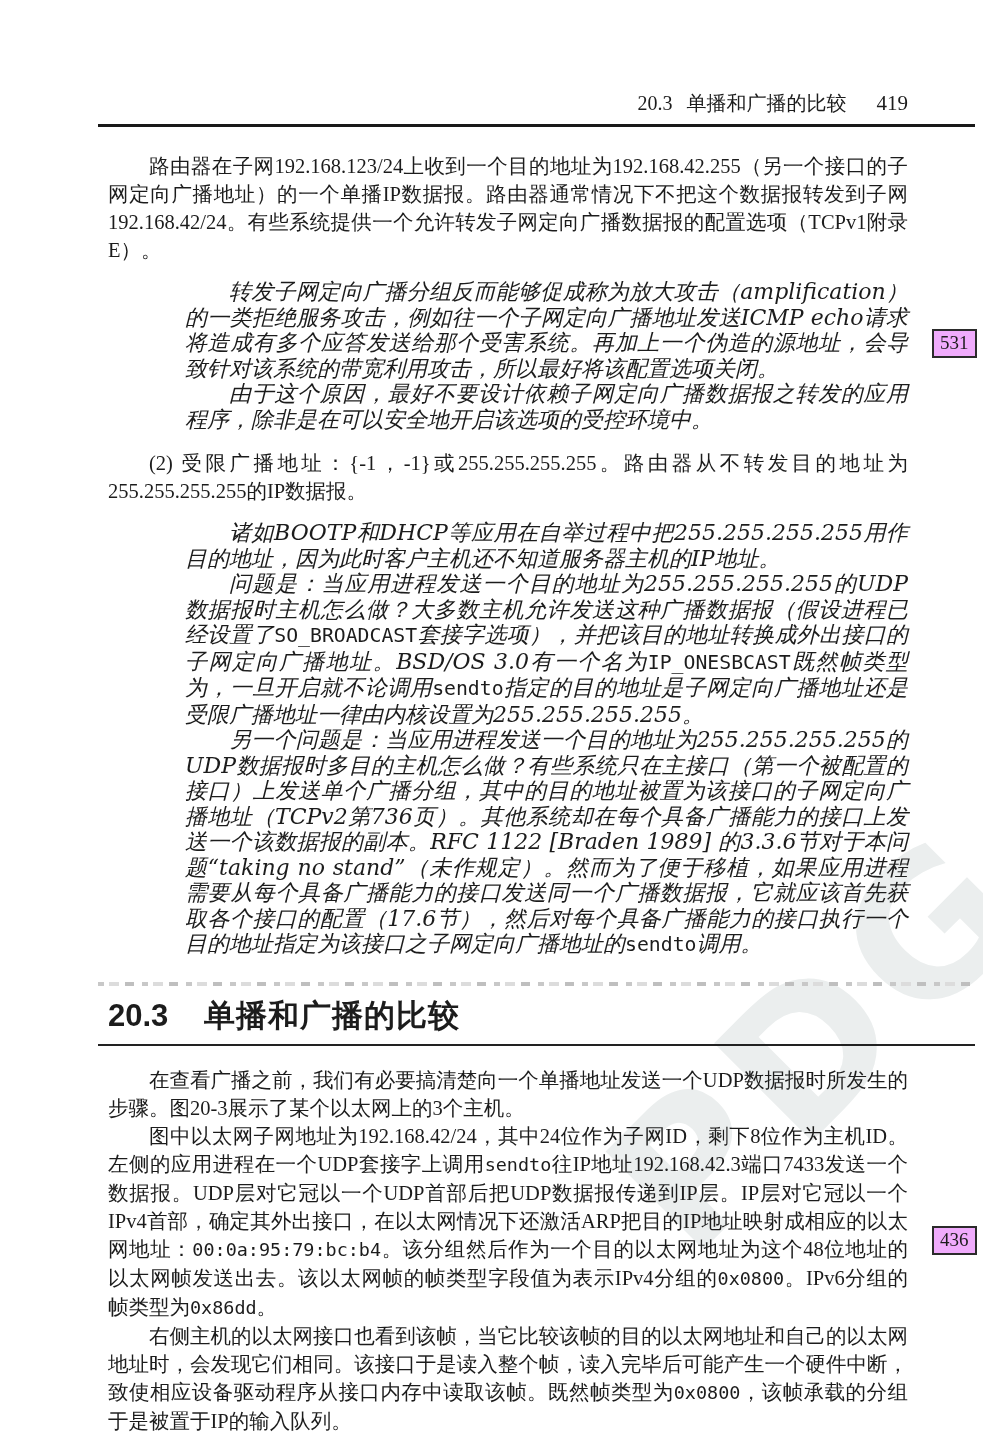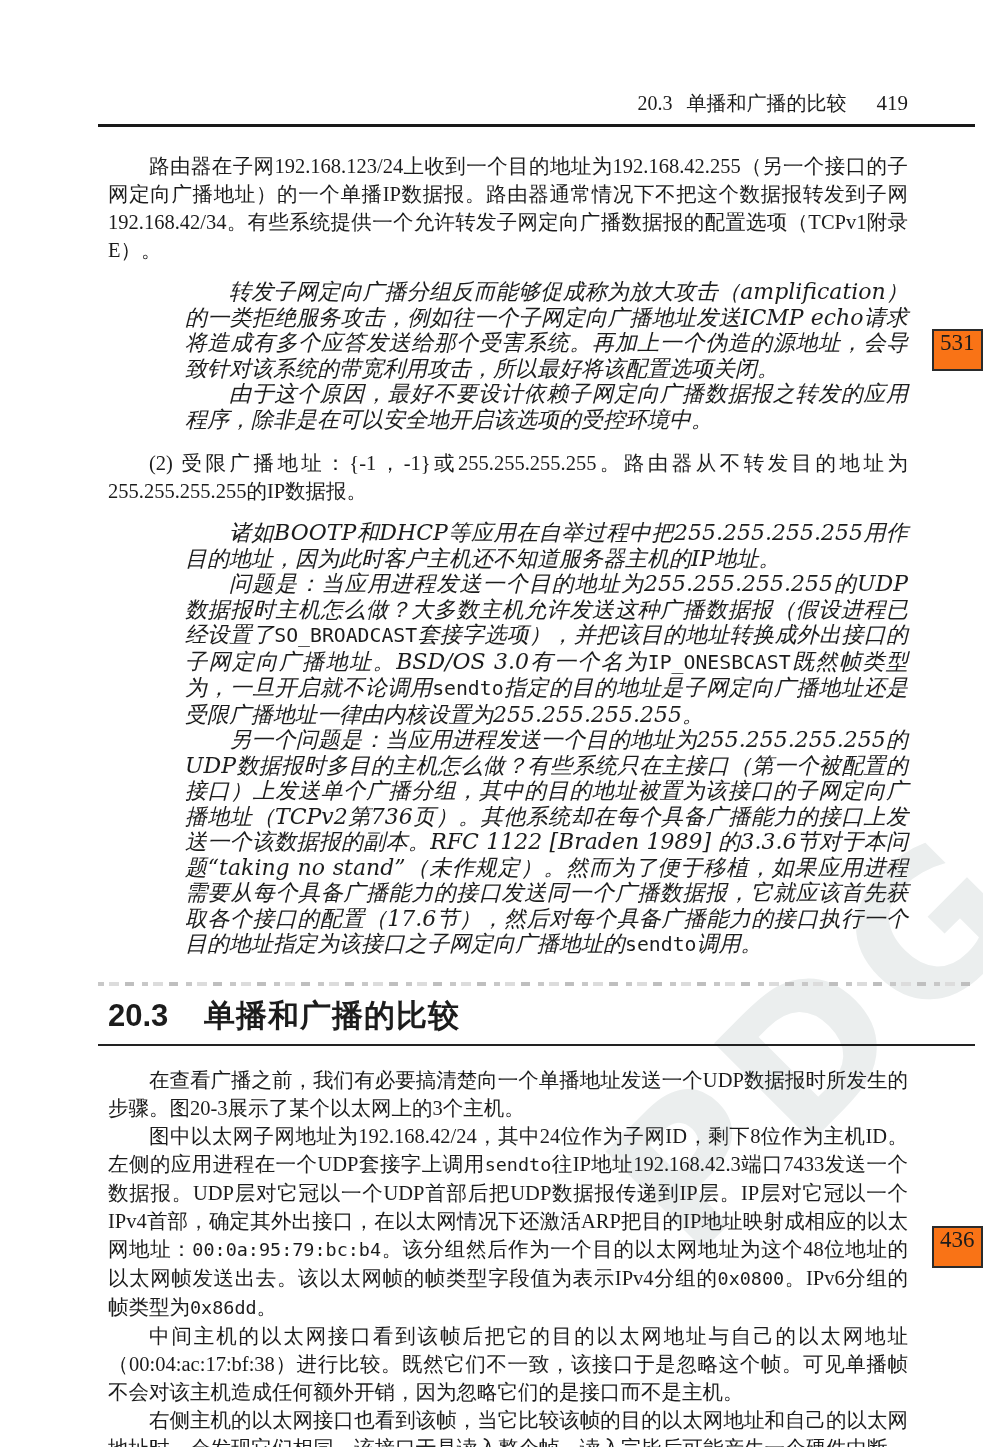--- a/index.html
+++ b/index.html
@@ -86,24 +86,24 @@
     line-height:40px;
   }
   .section-heading .sec-num{margin-right:26px;letter-spacing:0;}
   .heading-rule{height:2px;margin:8px 0 0 -10px;width:877px;background:#222;}
   .body-flow{margin-top:20px;}
   .marker{
     position:absolute;
     left:932px;
     z-index:2;
     border:2px solid #2b2b2b;
-    background:#f97316;
-    padding:0 6px 14px 6px;
+    background:#f0abfc;
+    padding:0 6px 1px 6px;
     font-family:"Liberation Serif","DejaVu Serif",serif;
-    font-size:23px;
+    font-size:19px;
     line-height:24px;
   }
   .marker-531{top:329px;}
   .marker-532{top:1226px;}
 </style>
 </head>
 <body>
 
 <div class="page">
 
@@ -111,21 +111,21 @@
 
   <div class="content">
 
     <div class="running-head">
       <span>20.3</span>
       <span>单播和广播的比较</span>
       <span class="rh-page">419</span>
     </div>
     <div class="rule header-rule"></div>
 
-    <p class="body-para mt-lg"><span>路由器在子网192.168.123/24上收到一个目的地址为192.168.42.255（另一个接口的子网定向广播地址）的一个单播IP数据报。路由器通常情况下不把这个数据报转发到子网192.168.42/34。有些系统提供一个允许转发子网定向广播数据报的配置选项（TCPv1附录E）。</span></p>
+    <p class="body-para mt-lg"><span>路由器在子网192.168.123/24上收到一个目的地址为192.168.42.255（另一个接口的子网定向广播地址）的一个单播IP数据报。路由器通常情况下不把这个数据报转发到子网192.168.42/24。有些系统提供一个允许转发子网定向广播数据报的配置选项（TCPv1附录E）。</span></p>
 
     <div class="note">
       <p><span>转发子网定向广播分组反而能够促成称为放大攻击（amplification）的一类拒绝服务攻击，例如往一个子网定向广播地址发送ICMP echo请求将造成有多个应答发送给那个受害系统。再加上一个伪造的源地址，会导致针对该系统的带宽利用攻击，所以最好将该配置选项关闭。</span></p>
       <p><span>由于这个原因，最好不要设计依赖子网定向广播数据报之转发的应用程序，除非是在可以安全地开启该选项的受控环境中。</span></p>
     </div>
 
     <p class="body-para mt-md"><span>(2) 受限广播地址：{-1，-1}或255.255.255.255。路由器从不转发目的地址为255.255.255.255的IP数据报。</span></p>
 
     <div class="note">
       <p><span>诸如BOOTP和DHCP等应用在自举过程中把255.255.255.255用作目的地址，因为此时客户主机还不知道服务器主机的IP地址。</span></p>
@@ -137,21 +137,20 @@
 
     <h2 class="section-heading">
       <span class="sec-num">20.3</span>
       <span class="sec-title">单播和广播的比较</span>
     </h2>
     <div class="heading-rule"></div>
 
     <div class="body-flow">
       <p class="body-para"><span>在查看广播之前，我们有必要搞清楚向一个单播地址发送一个UDP数据报时所发生的步骤。图20-3展示了某个以太网上的3个主机。</span></p>
       <p class="body-para"><span>图中以太网子网地址为192.168.42/24，其中24位作为子网ID，剩下8位作为主机ID。左侧的应用进程在一个UDP套接字上调用</span><span class="mono">sendto</span><span>往IP地址192.168.42.3端口7433发送一个数据报。UDP层对它冠以一个UDP首部后把UDP数据报传递到IP层。IP层对它冠以一个IPv4首部，确定其外出接口，在以太网情况下还激活ARP把目的IP地址映射成相应的以太网地址：</span><span class="mono">00:0a:95:79:bc:b4</span><span>。该分组然后作为一个目的以太网地址为这个48位地址的以太网帧发送出去。该以太网帧的帧类型字段值为表示IPv4分组的</span><span class="mono">0x0800</span><span>。IPv6分组的帧类型为</span><span class="mono">0x86dd</span><span>。</span></p>
-      <p class="body-para"><span>中间主机的以太网接口看到该帧后把它的目的以太网地址与自己的以太网地址（00:04:ac:17:bf:38）进行比较。既然它们不一致，该接口于是忽略这个帧。可见单播帧不会对该主机造成任何额外开销，因为忽略它们的是接口而不是主机。</span></p>
       <p class="body-para"><span>右侧主机的以太网接口也看到该帧，当它比较该帧的目的以太网地址和自己的以太网地址时，会发现它们相同。该接口于是读入整个帧，读入完毕后可能产生一个硬件中断，致使相应设备驱动程序从接口内存中读取该帧。既然帧类型为</span><span class="mono">0x0800</span><span>，该帧承载的分组于是被置于IP的输入队列。</span></p>
     </div>
 
   </div>
 
   <div class="marker marker-531">531</div>
   <div class="marker marker-532">436</div>
 
 </div>
 

